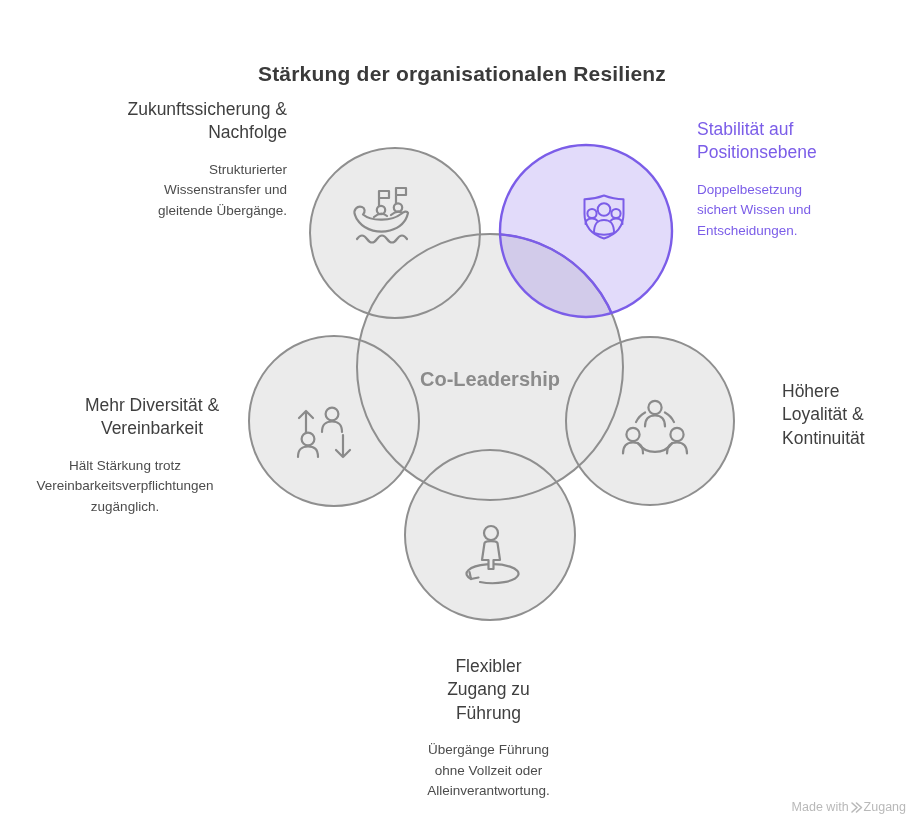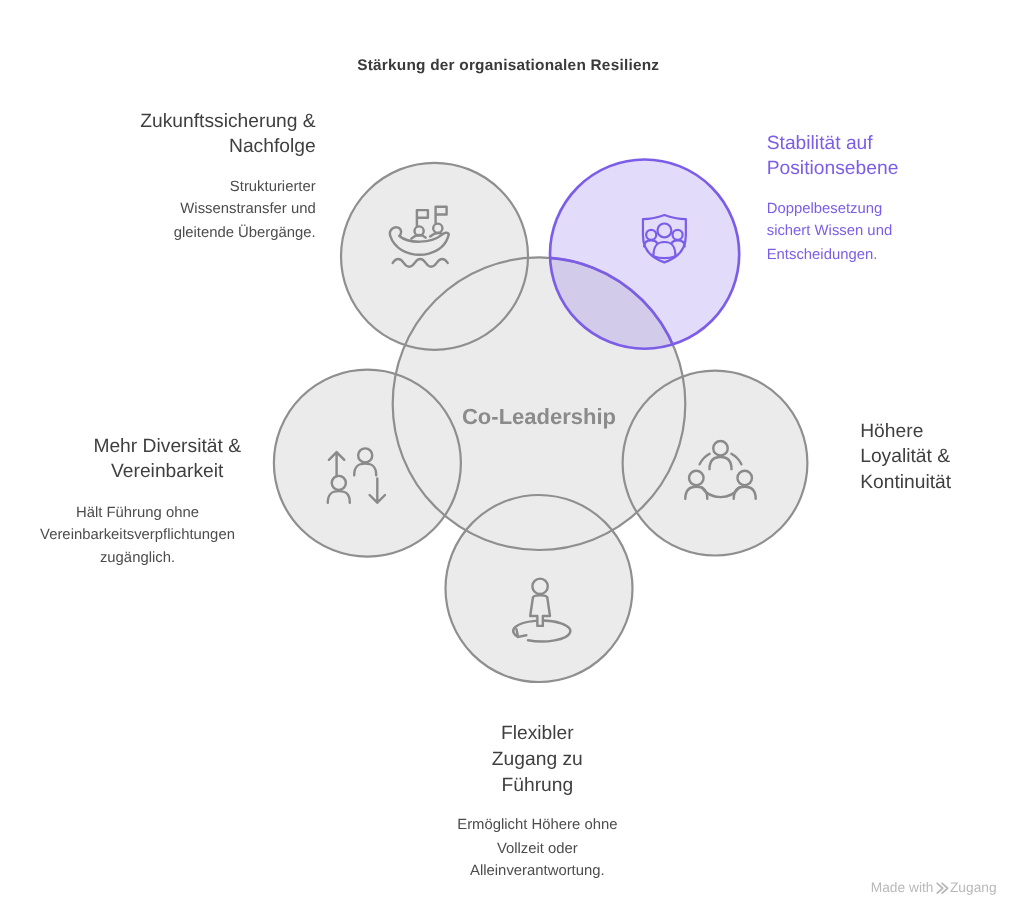--- a/index.html
+++ b/index.html
@@ -1,19 +1,19 @@
 <!DOCTYPE html>
 <html style="--title_text: #3a3a3a; --heading_text: #3f3f3f; --body_text: #4c4c4c; --center_label: #8b8b8b; --gray_stroke: #8f8f8f; --gray_fill: #ebebeb; --icon_gray: #8a8a8a; --accent: #7b5de8; --accent_fill: #7b5de838; --accent_mask: #e2dcfa; --watermark: #b9b9b9;"><head>
 <meta charset="utf-8">
 <style>
   html,body{margin:0;padding:0;background:#ffffff;}
   body{font-family:"Liberation Sans","DejaVu Sans",sans-serif;}
   .canvas{position:relative;width:924px;height:828px;background:#fff;overflow:hidden;}
-  .title{position:absolute;left:0;right:0;top:46px;margin:5px;text-align:center;
-         font-size:14px;font-weight:700;color:var(--title_text);letter-spacing:.2px;}
+  .title{position:absolute;left:0;right:0;top:46px;margin:16px;text-align:center;
+         font-size:21px;font-weight:700;color:var(--title_text);letter-spacing:.2px;}
   svg.diagram{position:absolute;left:0;top:0;}
   .gfill{fill:var(--gray_fill);}
   .gstroke{fill:none;stroke:var(--gray_stroke);stroke-width:2;}
   .afill{fill:var(--accent_fill);}
   .astroke{fill:none;stroke:var(--accent);stroke-width:2.4;}
   .icon{fill:none;stroke:var(--icon_gray);stroke-width:2.2;stroke-linecap:round;stroke-linejoin:round;}
   .icon-mask{fill:var(--gray_fill);stroke:var(--icon_gray);stroke-width:2.2;stroke-linecap:round;stroke-linejoin:round;}
   .aicon{fill:none;stroke:var(--accent);stroke-width:2;stroke-linecap:round;stroke-linejoin:round;}
   .aicon-mask{fill:var(--accent_mask);stroke:var(--accent);stroke-width:2;stroke-linecap:round;stroke-linejoin:round;}
   .center-label{position:absolute;left:370px;top:368px;width:240px;text-align:center;
@@ -139,26 +139,26 @@
     <h2>Zukunftssicherung &amp; Nachfolge</h2>
     <p>Strukturierter Wissenstransfer und gleitende Übergänge.</p>
   </div>
 
   <div class="node node-r">
     <h2>Höhere Loyalität &amp; Kontinuität</h2>
   </div>
 
   <div class="node node-l">
     <h2>Mehr Diversität &amp; Vereinbarkeit</h2>
-    <p>Hält Führung ohne Vereinbarkeitsverpflichtungen zugänglich.</p>
+    <p>Hält Stärkung trotz Vereinbarkeitsverpflichtungen zugänglich.</p>
   </div>
 
   <div class="node node-b">
     <h2>Flexibler Zugang zu Führung</h2>
-    <p>Ermöglicht Höhere ohne Vollzeit oder Alleinverantwortung.</p>
+    <p>Übergänge Führung ohne Vollzeit oder Alleinverantwortung.</p>
   </div>
 
   <div class="watermark">
     <span>Made with</span>
     <svg class="napkin-glyph" width="13" height="13" viewBox="0 0 13 13">
       <path d="M2,2 L7,6.5 L2,11" fill="none" stroke="var(--watermark)" stroke-width="1.6" stroke-linecap="round" stroke-linejoin="round"></path>
       <path d="M6.5,2 L11.5,6.5 L6.5,11" fill="none" stroke="var(--watermark)" stroke-width="1.6" stroke-linecap="round" stroke-linejoin="round"></path>
     </svg>
     <span>Zugang</span>
   </div>

